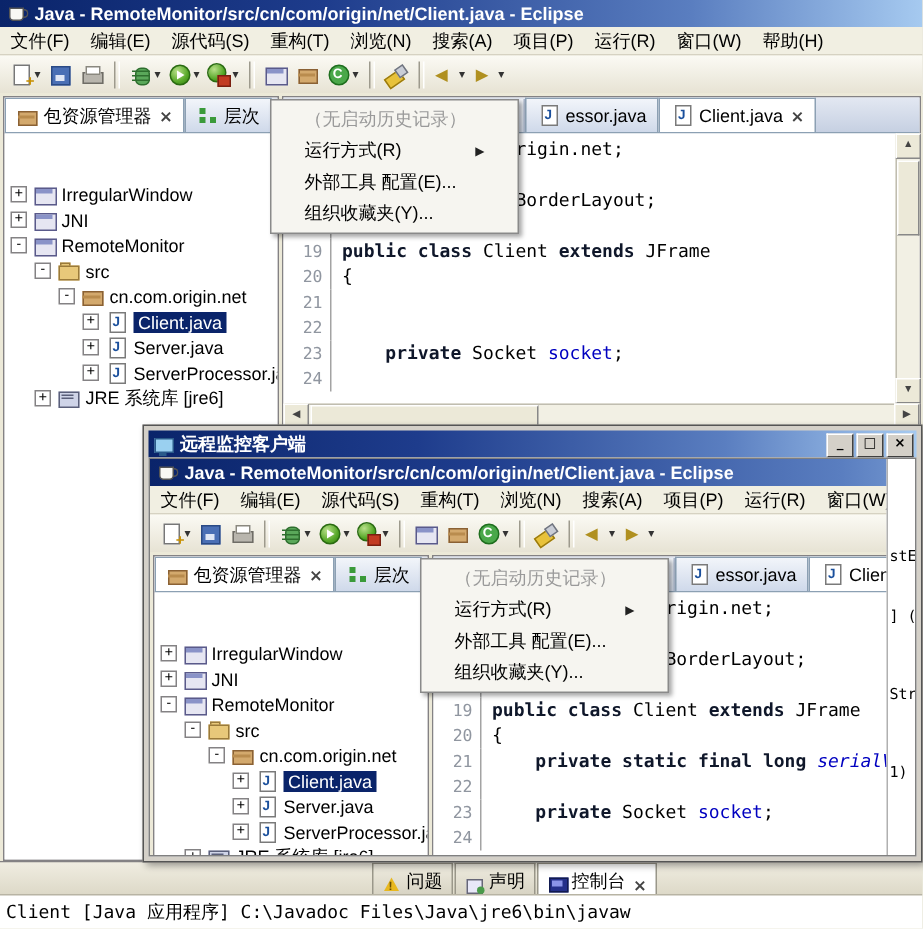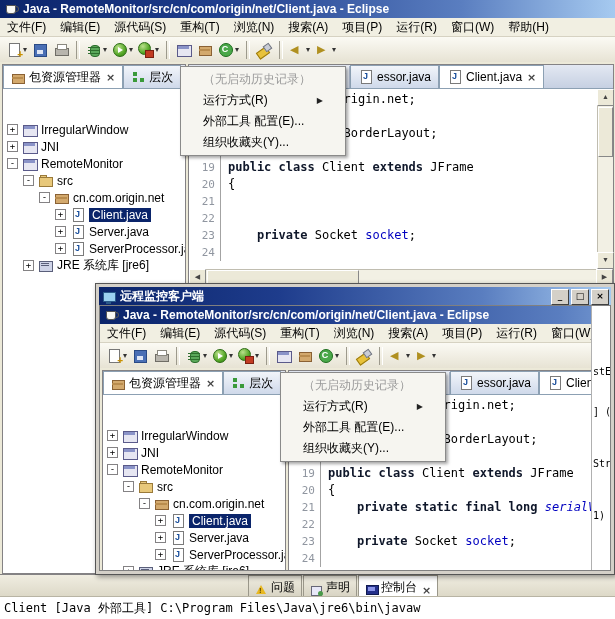--- a/index.html
+++ b/index.html
@@ -328,21 +328,21 @@
             <span class="c-ic c-declaration"></span>
             <span>声明</span>
           </span>
           <span class="ctab active">
             <span class="c-ic c-console"></span>
             <span>控制台</span>
             <span class="close-x">×</span>
           </span>
         </div>
       <div class="console-body">
-        <span>Client [Java 外部工具] C:\Program Files\Java\jre6\bin\javaw</span>
+        <span>Client [Java 应用程序] C:\Javadoc Files\Java\jre6\bin\javaw</span>
       </div>
     </div>
     <div class="popup">
         <div class="pitem disabled">
           <span>（无启动历史记录）</span>
         </div>
         <div class="pitem">
           <span>运行方式(R)</span>
           <span class="submenu-arrow">▶</span>
         </div>

